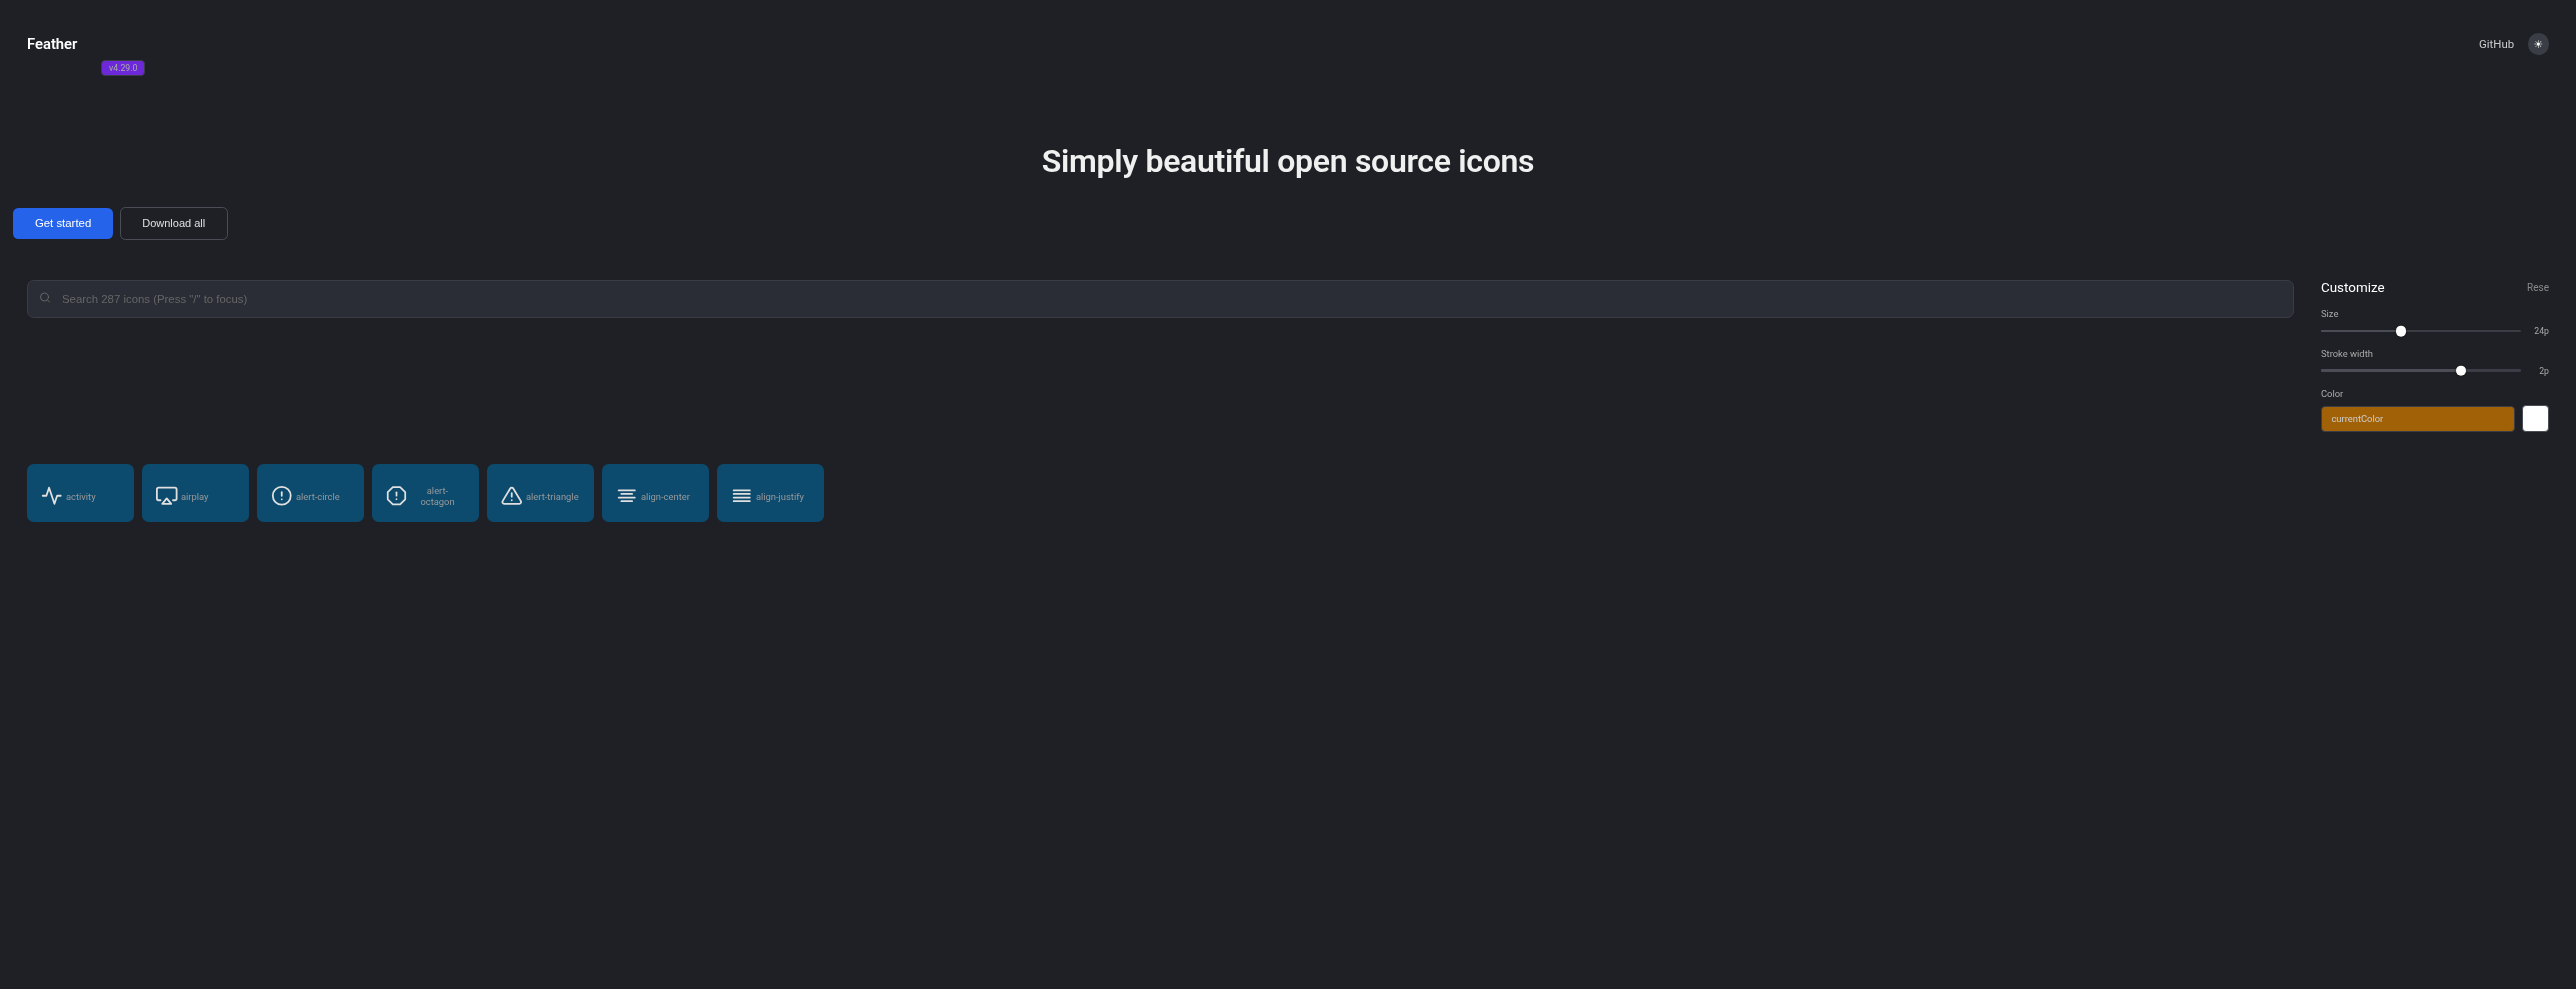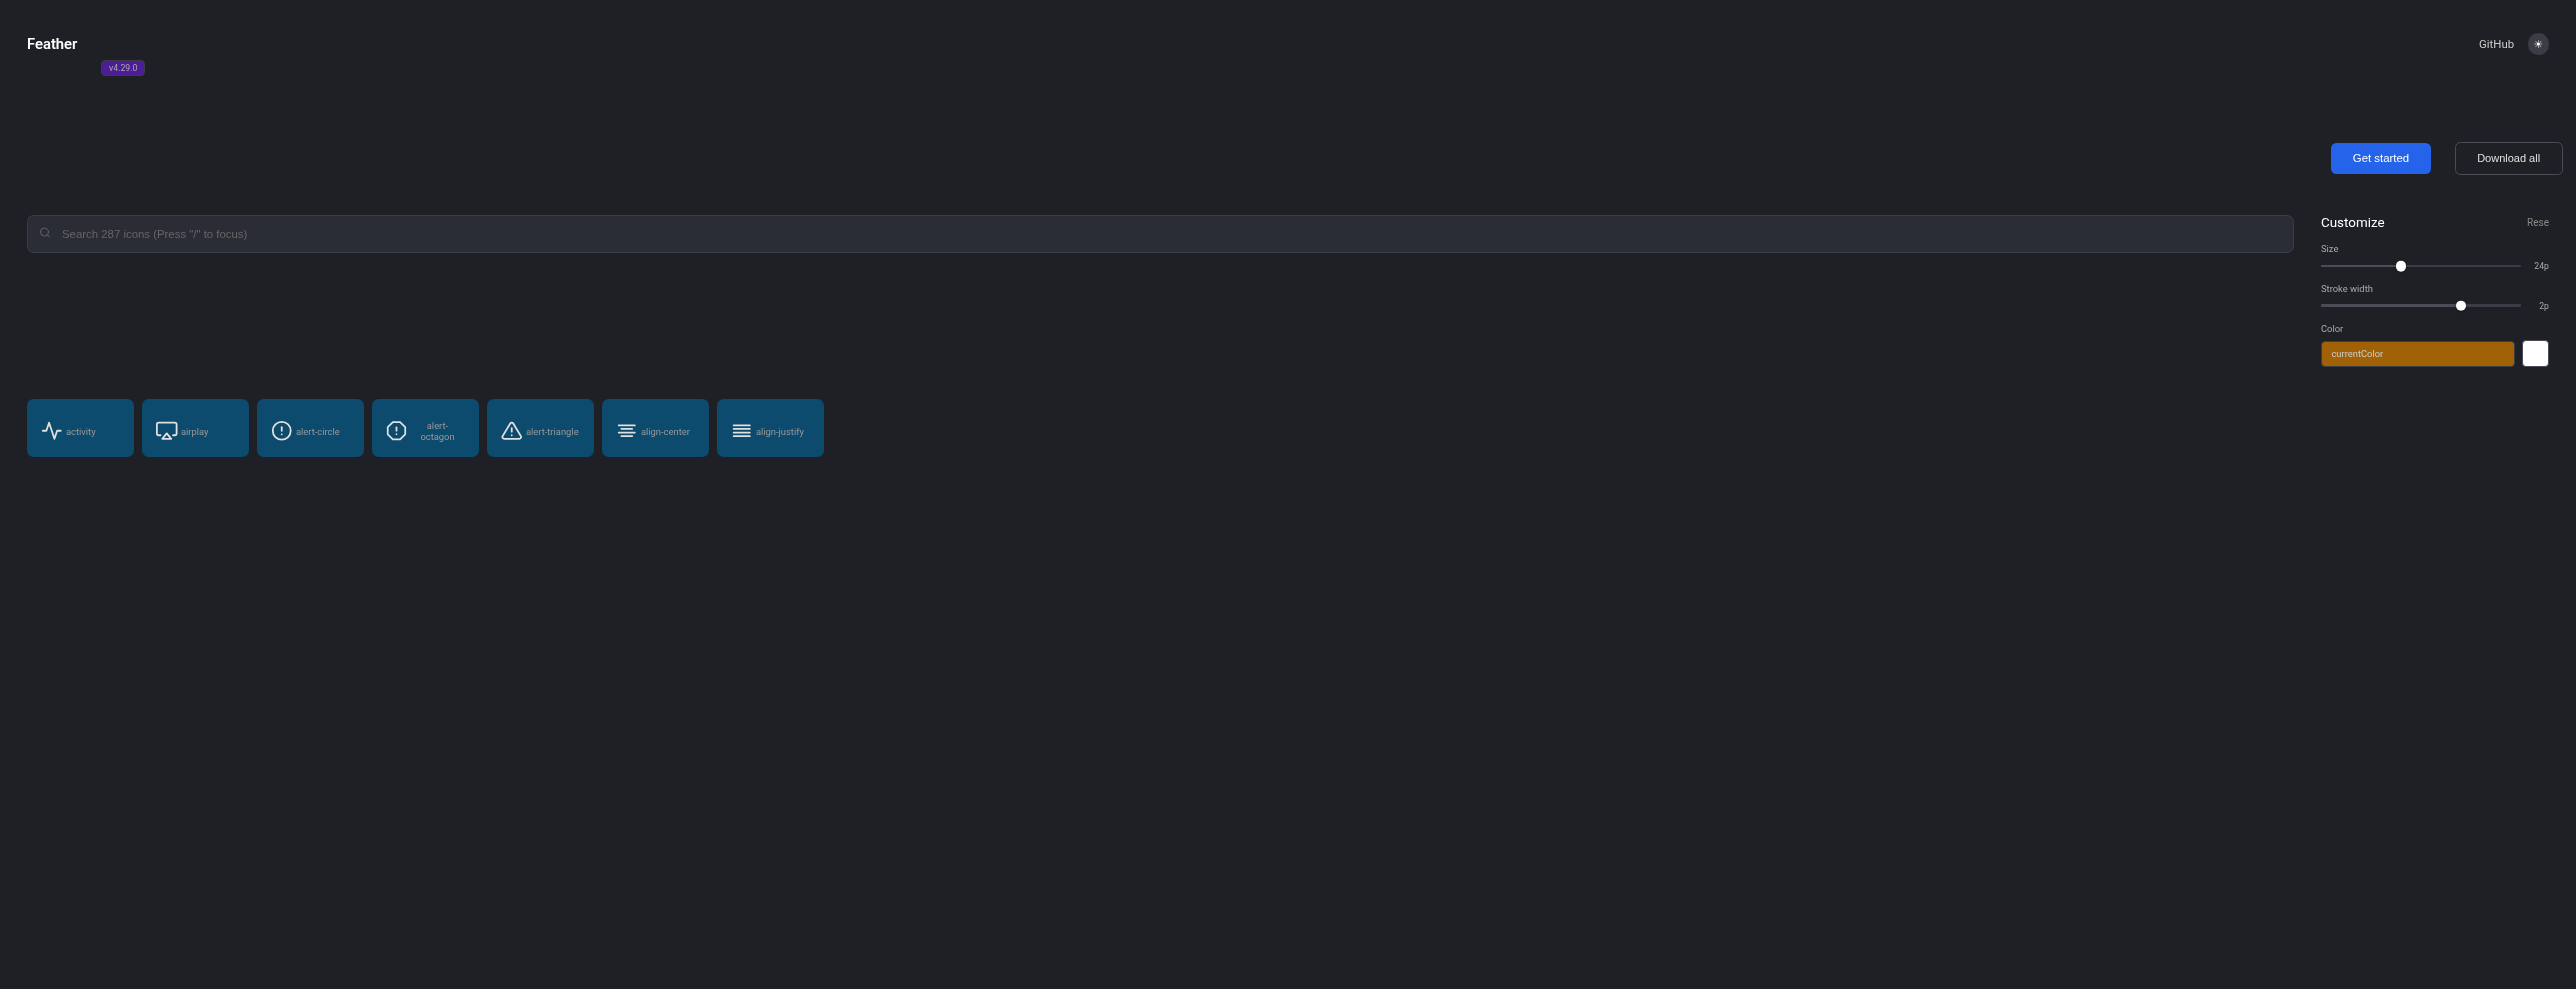--- a/index.html
+++ b/index.html
@@ -31,21 +31,21 @@
       gap: 24px;
     }
 
     .navbar-brand {
       font-size: 14.8px;
       font-weight: 600;
       color: #fff;
     }
 
     .version-badge {
-      background-color: #4c1d95;
+      background-color: #6d28d9;
       border: 0.7px solid #3a3d45;
       border-radius: 4px;
       padding: 2px 6.7px;
       font-size: 8.7px;
       color: #aaa;
       margin-top: 48px;
     }
 
     .navbar-right {
       display: flex;
@@ -83,22 +83,22 @@
     .hero-title {
       font-size: 32px;
       font-weight: 600;
       color: #f0f0f0;
       margin-bottom: 27px;
       letter-spacing: -0.3px;
     }
 
     .hero-buttons {
       display: flex;
-      gap: 24px;
-      justify-content: flex-end;
+      gap: 7px;
+      justify-content: flex-start;
       align-items: center;
     }
 
     .btn-primary {
       background-color: #2563eb;
       color: #fff;
       border: none;
       border-radius: 5.4px;
       padding: 9.4px 21.5px;
       font-size: 11.4px;
@@ -308,20 +308,21 @@
   </div>
   <div class="navbar-right">
     <a class="github-link">GitHub</a>
     <button class="theme-toggle">
       <span>☀</span>
     </button>
   </div>
 </nav>
 
 <section class="hero">
+  <h1 class="hero-title">Simply beautiful open source icons</h1>
   <div class="hero-buttons">
     <button class="btn-primary">Get started</button>
     <button class="btn-secondary">Download all</button>
   </div>
 </section>
 
 <div class="main-content">
 
   <div class="search-customize-row">
 

